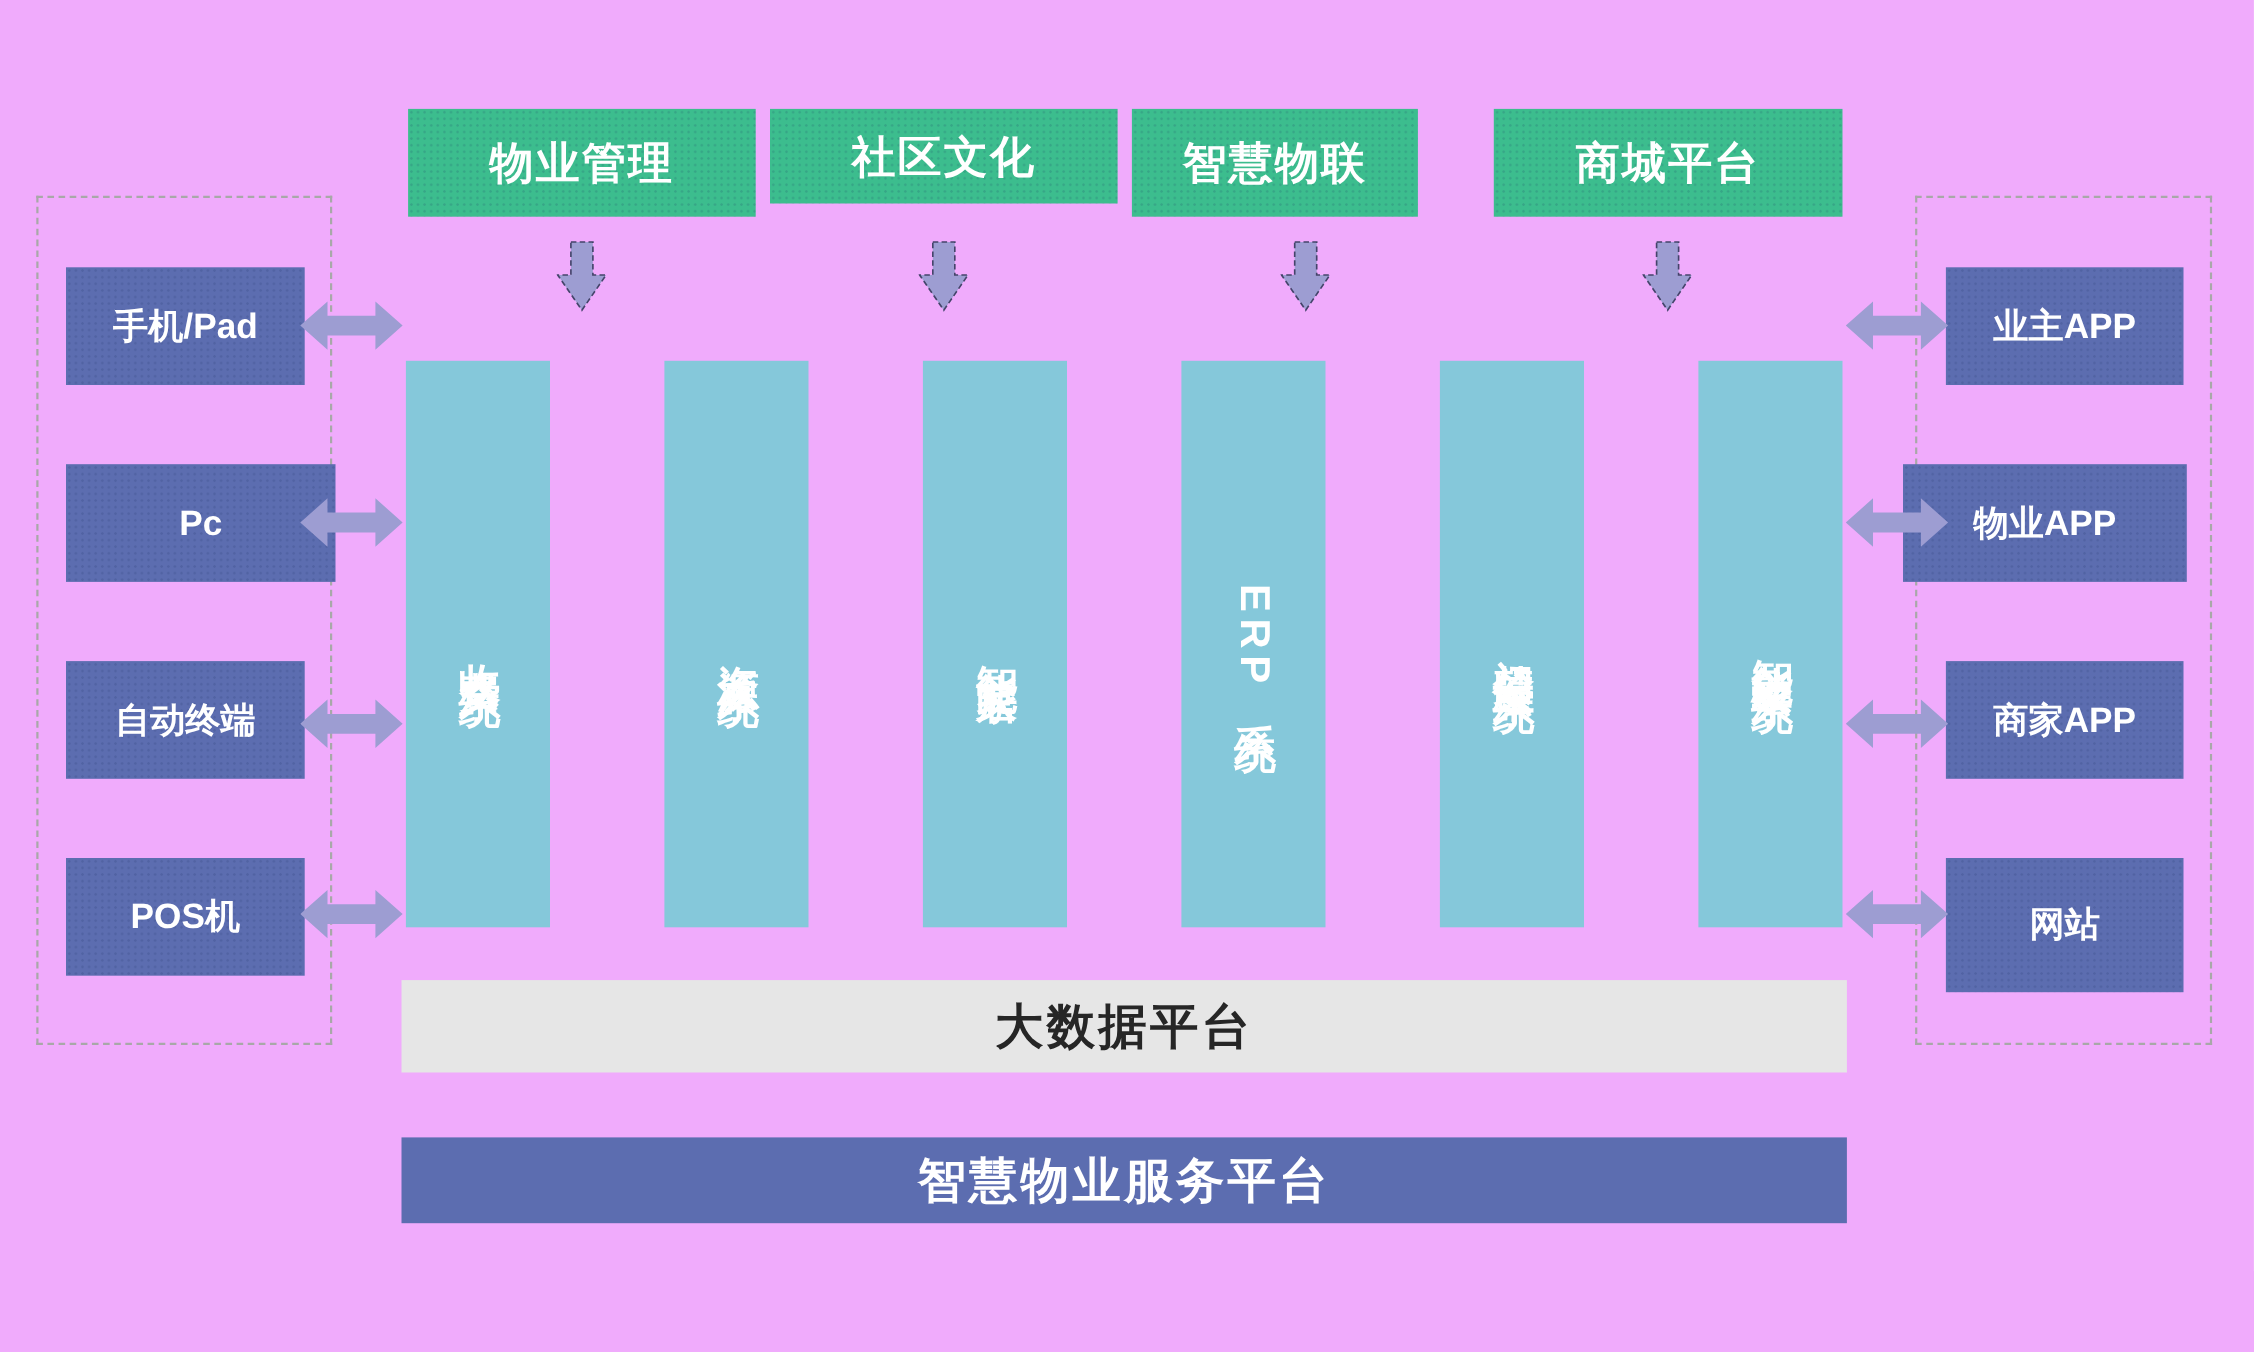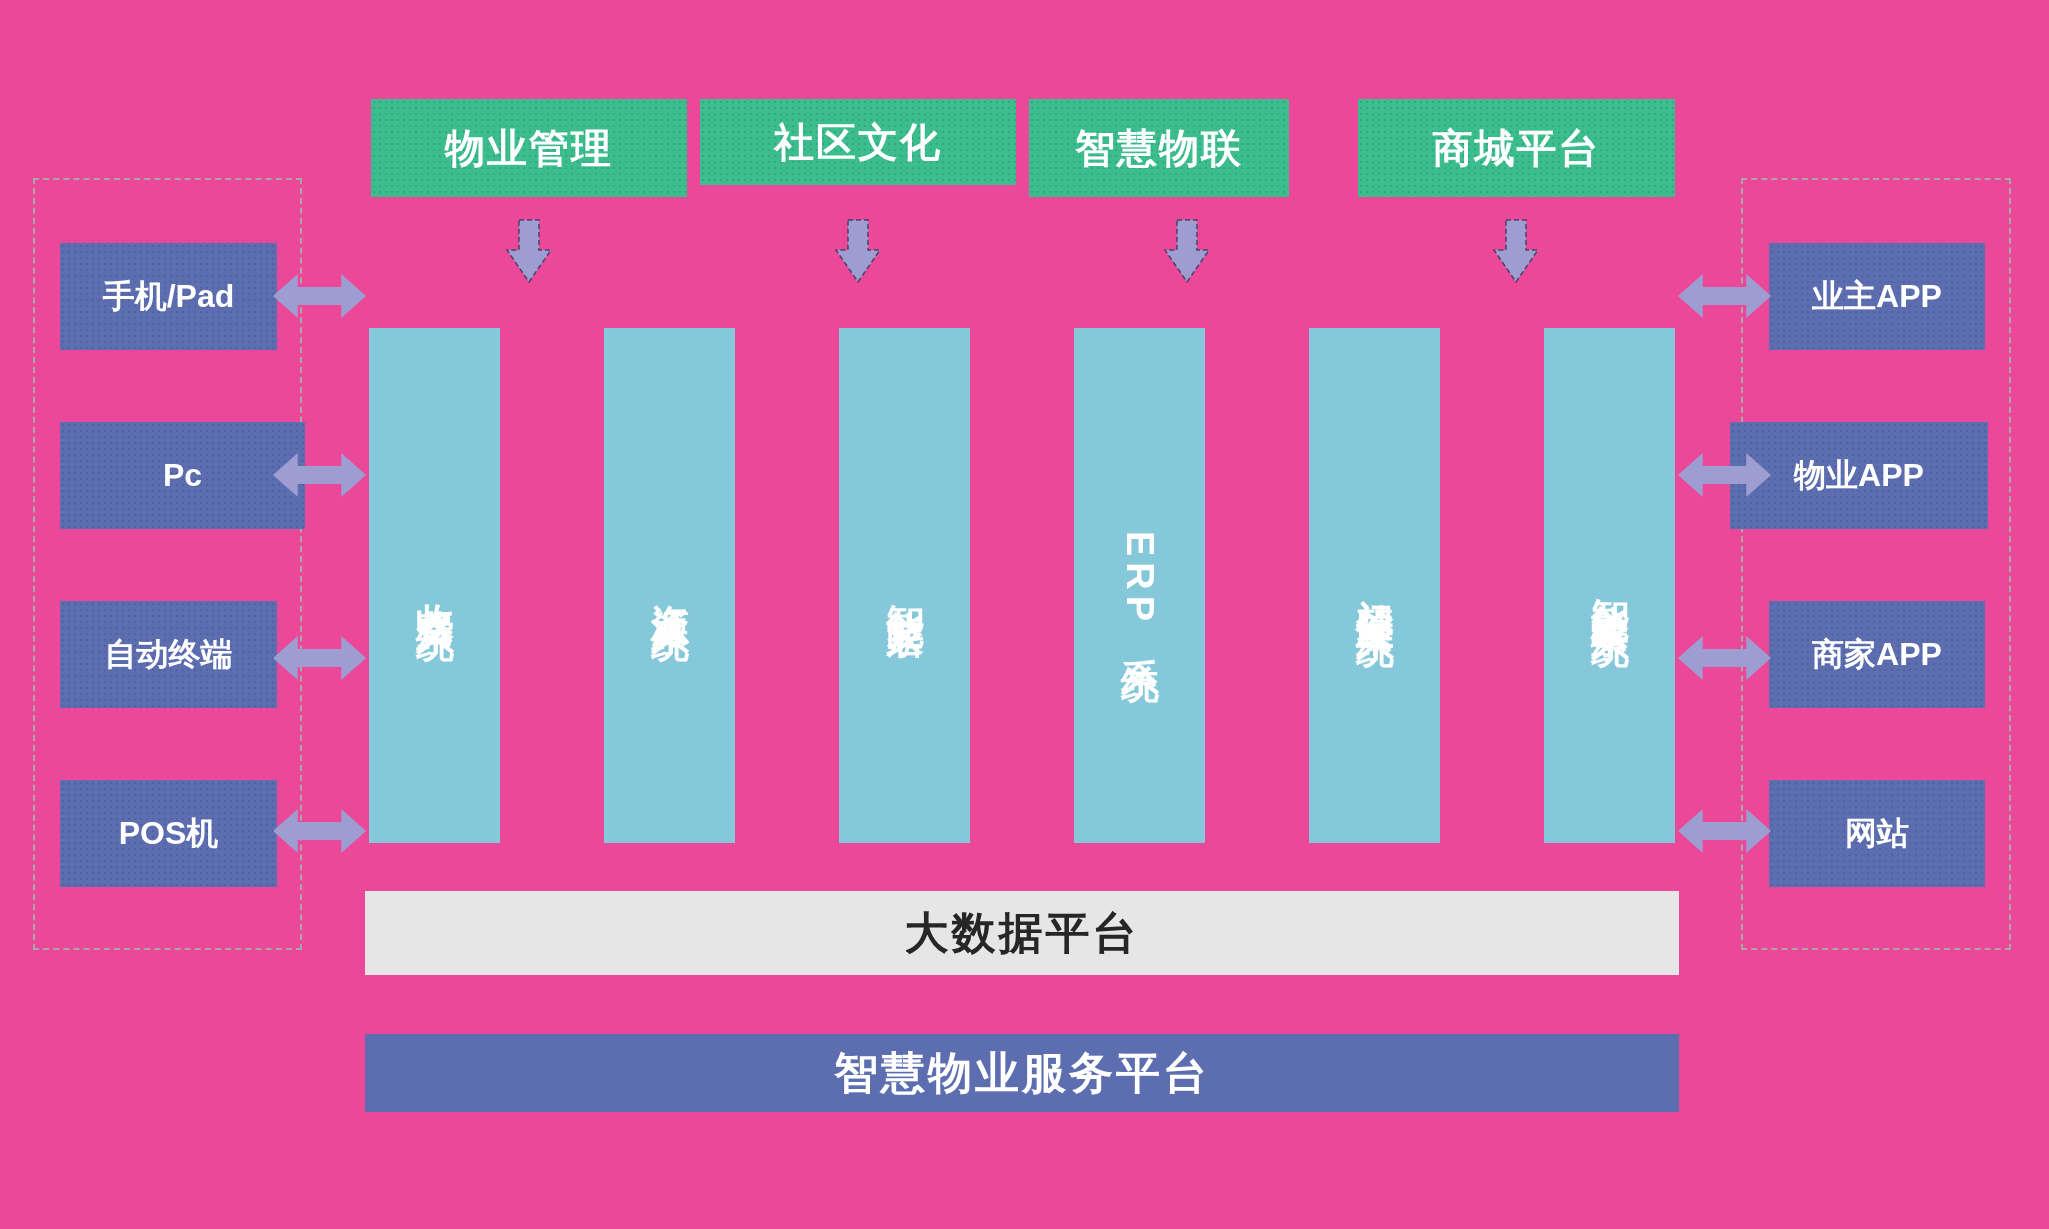--- a/index.html
+++ b/index.html
@@ -1,19 +1,19 @@
 <!DOCTYPE html>
 <html style="--green: #3CBD8E; --purple: #5C6DB0; --teal: #85C8DA; --arrow: #9D9DD2; --arrow-border: #44446A; --gray-bar: #E6E6E6; --dash-border: #A8A8A8; --text-dark: #262626;"><head>
 <meta charset="utf-8">
 <style>
   html,body{margin:0;padding:0;background:#ffffff;}
   .stage{
     position:relative;
     width:2049px;height:1229px;
-    background:#ec4899;
+    background:#f0abfc;
     font-family:"Liberation Sans","DejaVu Sans",sans-serif;
     overflow:hidden;
   }
   .abs{position:absolute;box-sizing:border-box;}
   
   .dotted{
     background-image:radial-gradient(rgba(25,45,95,0.16) 1px, transparent 1.3px);
     background-size:6px 6px;
   }
   .green-box{
@@ -157,21 +157,21 @@
 
   <div class="abs side-box dotted" style="left:1769px;top:243px;width:216px;height:107px">
     <span>业主APP</span>
   </div>
   <div class="abs side-box dotted" style="left:1730px;top:422px;width:258px;height:107px">
     <span>物业APP</span>
   </div>
   <div class="abs side-box dotted" style="left:1769px;top:601px;width:216px;height:107px">
     <span>商家APP</span>
   </div>
-  <div class="abs side-box dotted" style="left:1769px;top:780px;width:216px;height:107px">
+  <div class="abs side-box dotted" style="left:1769px;top:780px;width:216px;height:122px">
     <span>网站</span>
   </div>
 
   <div class="abs" style="left:1677px;top:273px;width:95px;height:46px">
     <svg class="arrow-svg lr-arrow" viewBox="0 0 96 46" preserveAspectRatio="none">
         <polygon points="26,1 26,14 70,14 70,1 95,23 70,45 70,32 26,32 26,45 1,23"></polygon>
       </svg>
   </div>
   <div class="abs" style="left:1677px;top:452px;width:95px;height:46px">
     <svg class="arrow-svg lr-arrow" viewBox="0 0 96 46" preserveAspectRatio="none">

